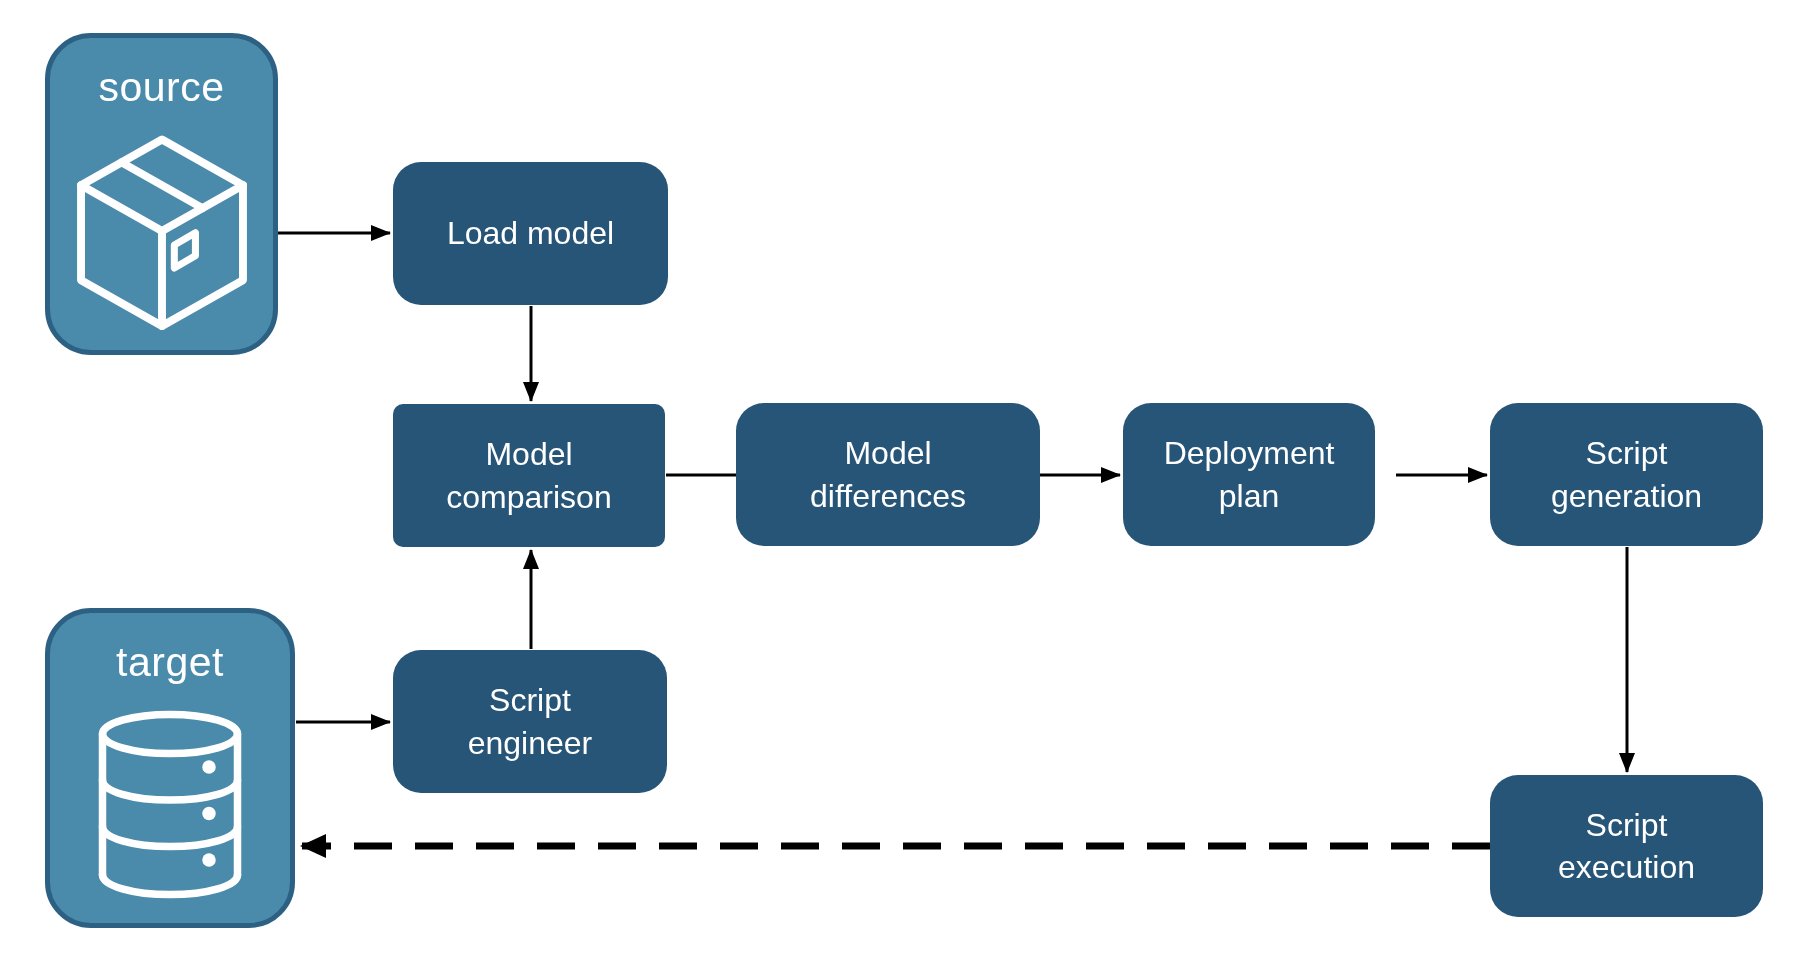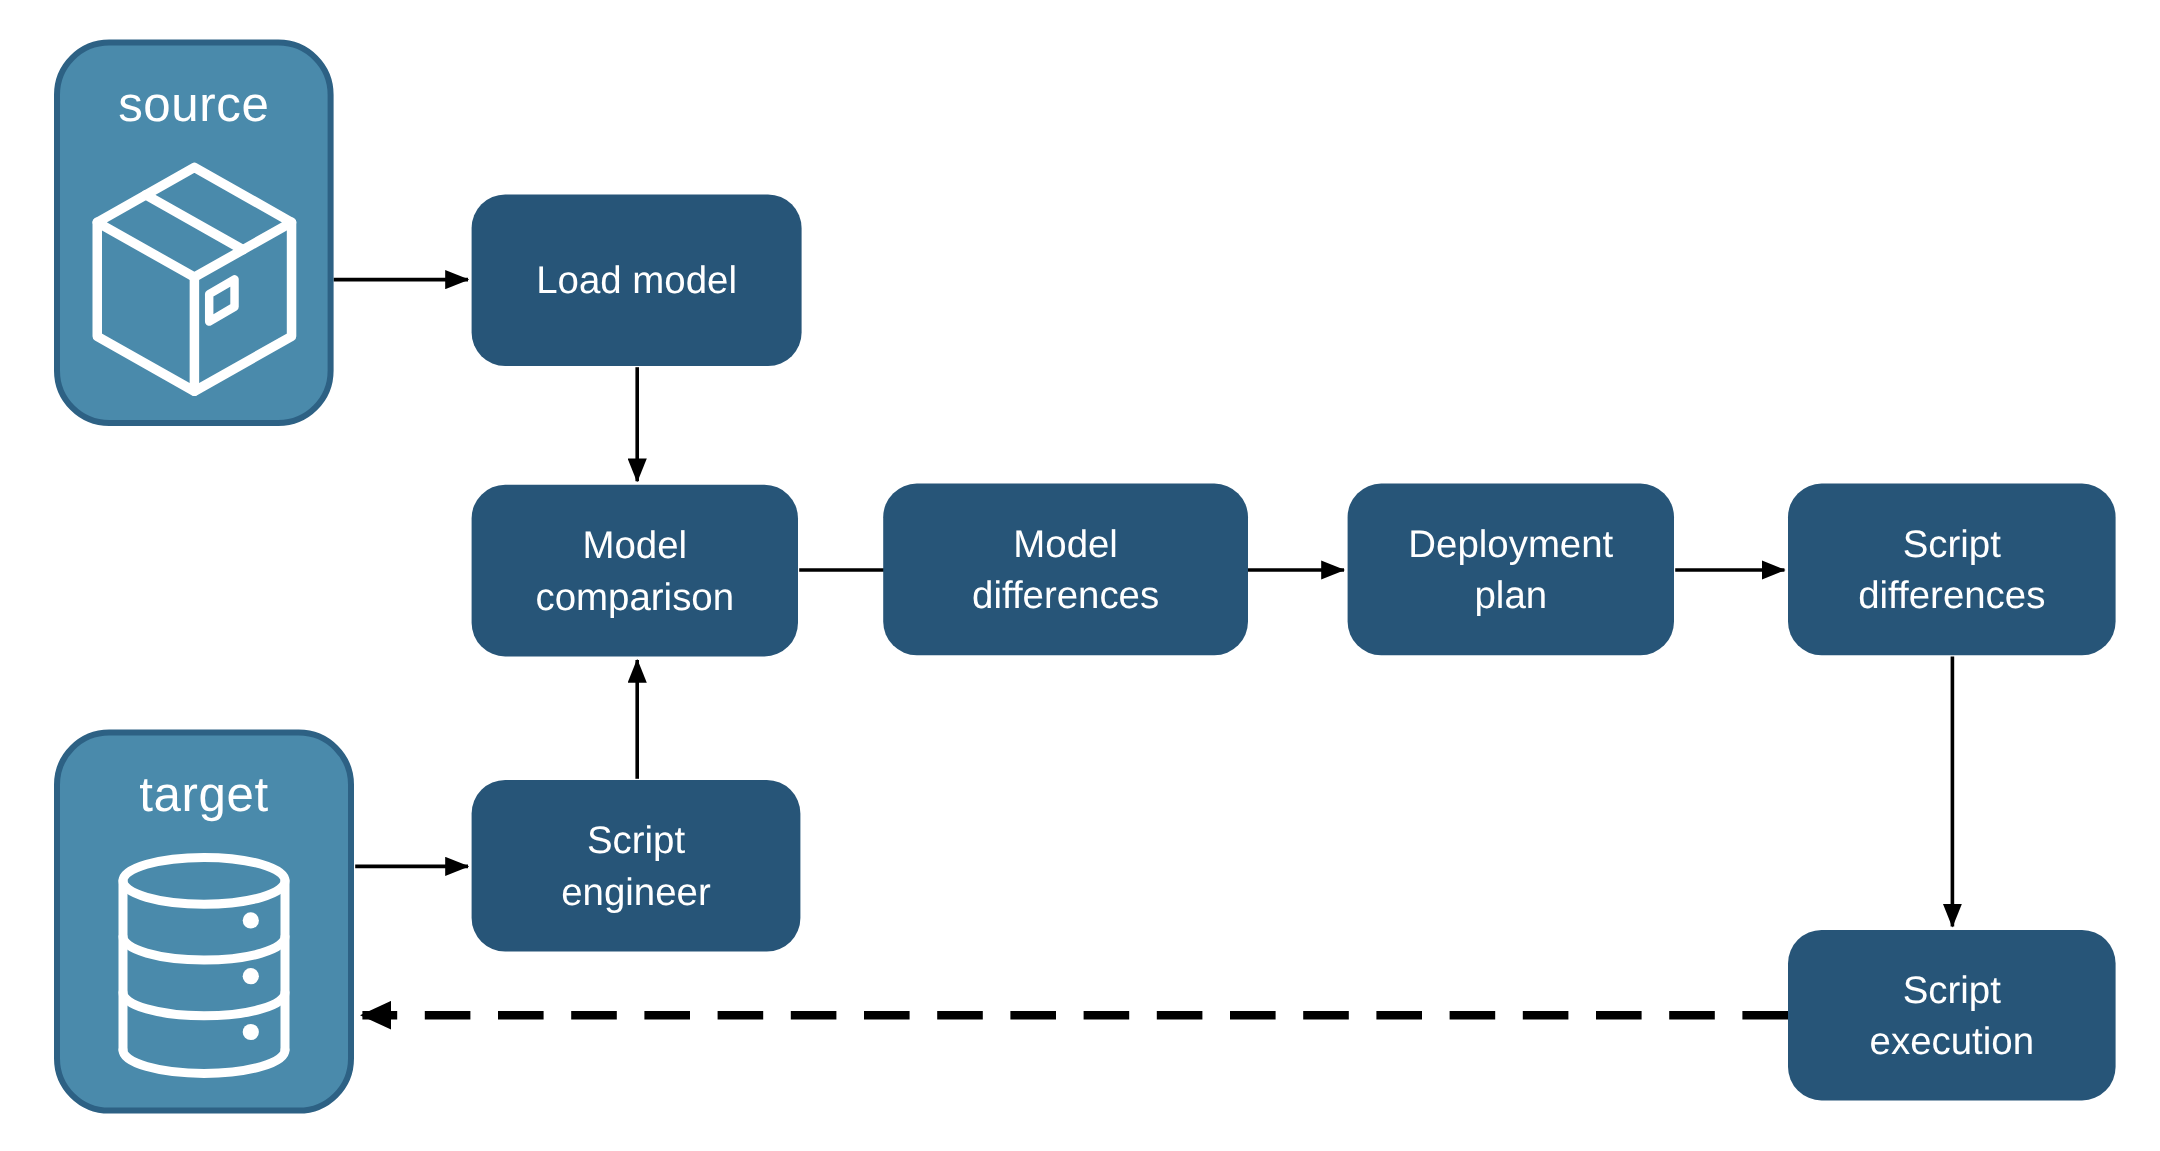--- a/index.html
+++ b/index.html
@@ -63,23 +63,23 @@
     display: flex;
     align-items: center;
     justify-content: center;
     width: 100%;
   }
 
   #endpoint-source { left: 45px;  top: 33px;  width: 233px; height: 322px; }
   #endpoint-target { left: 45px;  top: 608px; width: 250px; height: 320px; }
 
   #node-load-model        { left: 393px;  top: 162px; width: 275px; height: 143px; }
-  #node-model-comparison  { left: 393px;  top: 404px; width: 272px; height: 143px; }
+  #node-model-comparison  { left: 393px;  top: 404px; width: 272px; height: 143px; border-radius: 10px; }
   #node-model-differences { left: 736px;  top: 403px; width: 304px; height: 143px; }
-  #node-deployment-plan   { left: 1123px; top: 403px; width: 272px; height: 143px; }
+  #node-deployment-plan   { left: 1123px; top: 403px; width: 252px; height: 143px; }
   #node-script-generation { left: 1490px; top: 403px; width: 273px; height: 143px; }
   #node-reverse-engineer  { left: 393px;  top: 650px; width: 274px; height: 143px; }
   #node-script-execution  { left: 1490px; top: 775px; width: 273px; height: 142px; }
 
   .edge { stroke: var(--arrow); stroke-width: 3; }
   .edge-dashed { stroke: var(--arrow); stroke-width: 7; stroke-dasharray: 38 23; }
   .arrowhead-fill { fill: var(--arrow); }
 </style>
 </head>
 <body>
@@ -143,21 +143,21 @@
   <div class="node" id="node-model-comparison">
     <span>Model comparison</span>
   </div>
   <div class="node" id="node-model-differences">
     <span>Model differences</span>
   </div>
   <div class="node" id="node-deployment-plan">
     <span>Deployment plan</span>
   </div>
   <div class="node" id="node-script-generation">
-    <span>Script differences</span>
+    <span>Script generation</span>
   </div>
   <div class="node" id="node-reverse-engineer">
     <span>Script engineer</span>
   </div>
   <div class="node" id="node-script-execution">
     <span>Script execution</span>
   </div>
 
 </div>
 

